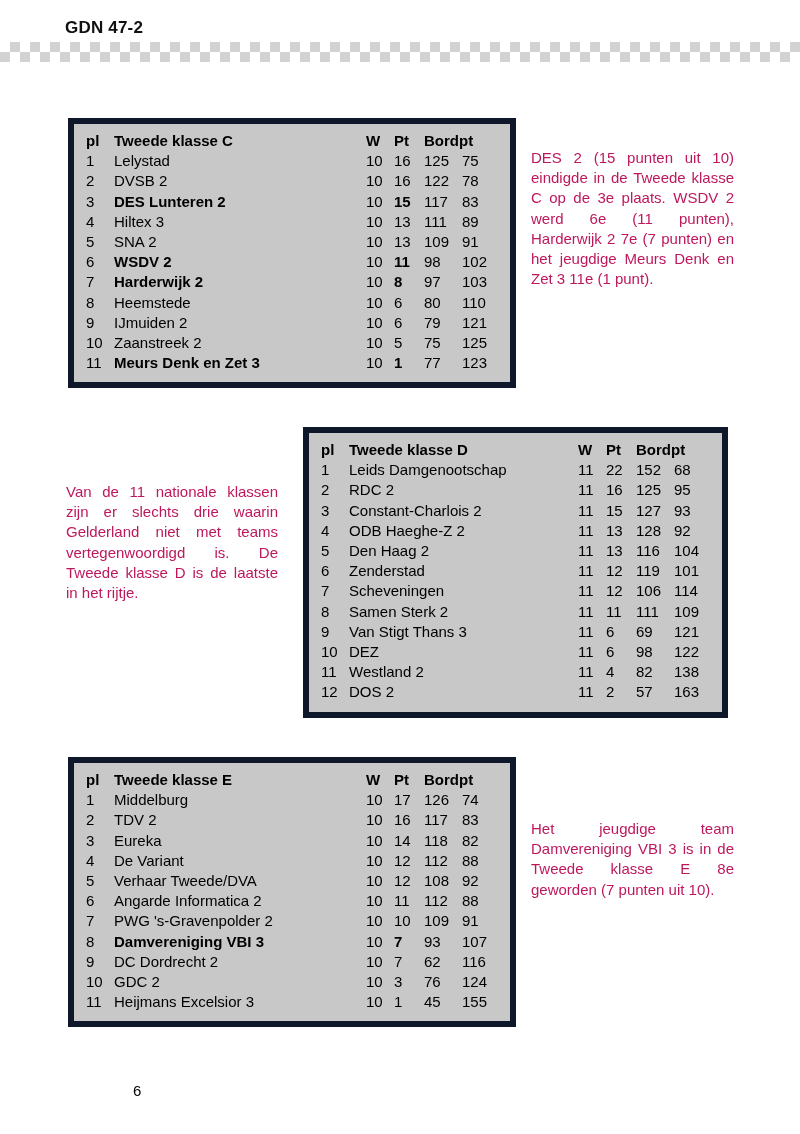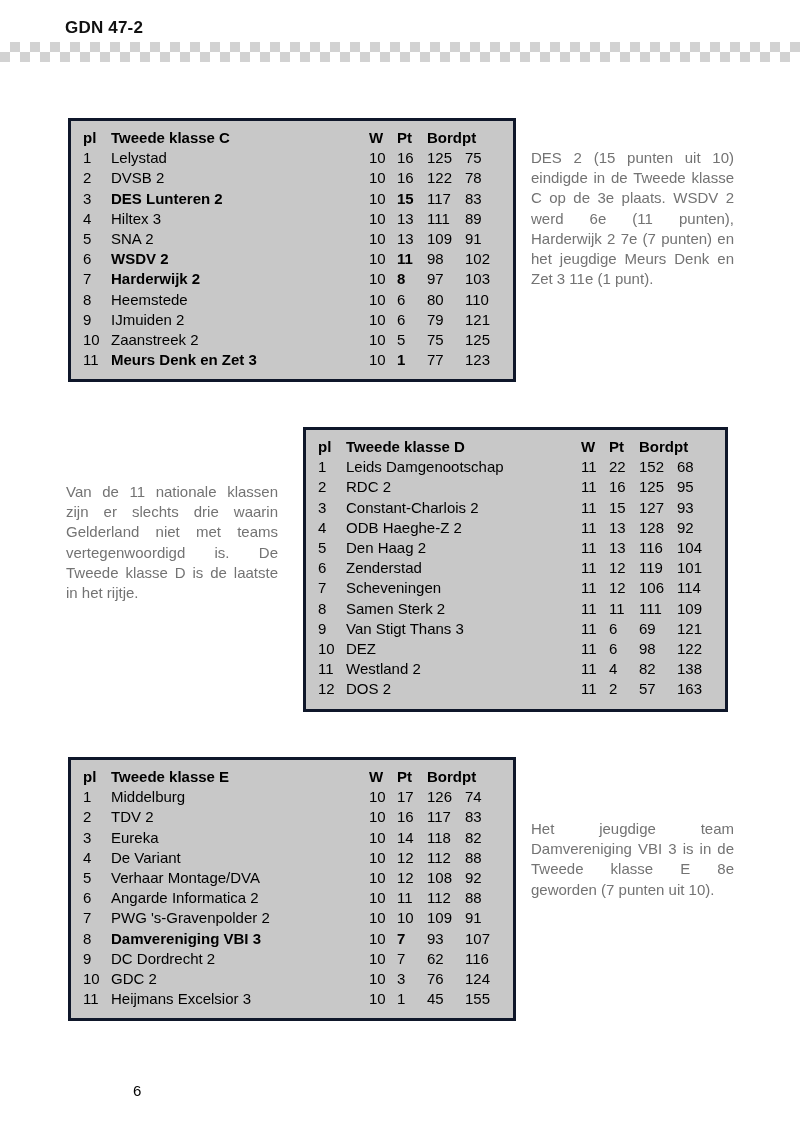--- a/index.html
+++ b/index.html
@@ -38,21 +38,21 @@
       linear-gradient(45deg, #d2d2d2 25%, transparent 25%, transparent 75%, #d2d2d2 75%);
     background-size: 20px 20px;
     background-position: 0 0, 10px 10px;
     background-color: #ffffff;
   }
 
   
   .rank-table {
     position: absolute;
     background: #c8c8c8;
-    border: 3px solid #0f172a;
+    border: 6px solid #0f172a;
     box-sizing: border-box;
     padding: 7px 10px 9px 12px;
   }
   .rank-table table {
     border-collapse: collapse;
     width: 100%;
   }
   .rank-table td, .rank-table th {
     padding: 0;
     font-size: 15px;
@@ -84,21 +84,21 @@
   #table-c { left: 68px;  top: 118px; width: 448px; }
   #table-d { left: 303px; top: 427px; width: 425px; }
   #table-e { left: 68px;  top: 757px; width: 448px; }
 
   
   .body-text {
     position: absolute;
     font-size: 15px;
     line-height: 20.2px;
     text-align: justify;
-    color: #737373;
+    color: #be185d;
   }
   #note-c { left: 531px; top: 148px; width: 203px; }
   #note-d { left: 66px;  top: 482px; width: 212px; }
   #note-e { left: 531px; top: 819px; width: 203px; }
 
   
   .page-number {
     position: absolute;
     left: 133px;
     top: 1082px;
@@ -372,21 +372,21 @@
         <tr>
           <td class="col-pl">4</td>
           <td class="col-team">De Variant</td>
           <td class="col-w">10</td>
           <td class="col-pt">12</td>
           <td class="col-bp1">112</td>
           <td class="col-bp2">88</td>
         </tr>
         <tr>
           <td class="col-pl">5</td>
-          <td class="col-team">Verhaar Montage/DVA</td>
+          <td class="col-team">Verhaar Tweede/DVA</td>
           <td class="col-w">10</td>
           <td class="col-pt">12</td>
           <td class="col-bp1">108</td>
           <td class="col-bp2">92</td>
         </tr>
         <tr>
           <td class="col-pl">6</td>
           <td class="col-team">Angarde Informatica 2</td>
           <td class="col-w">10</td>
           <td class="col-pt">11</td>

